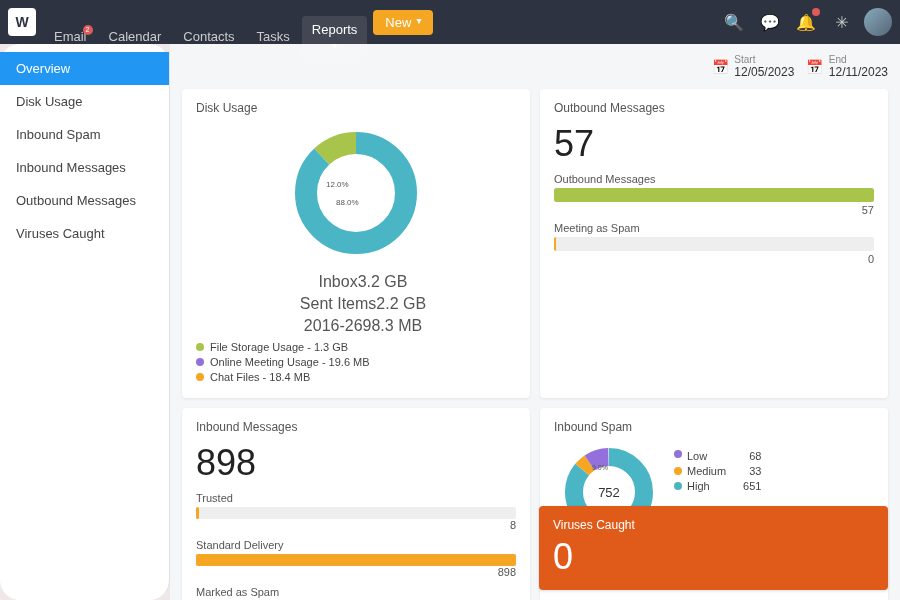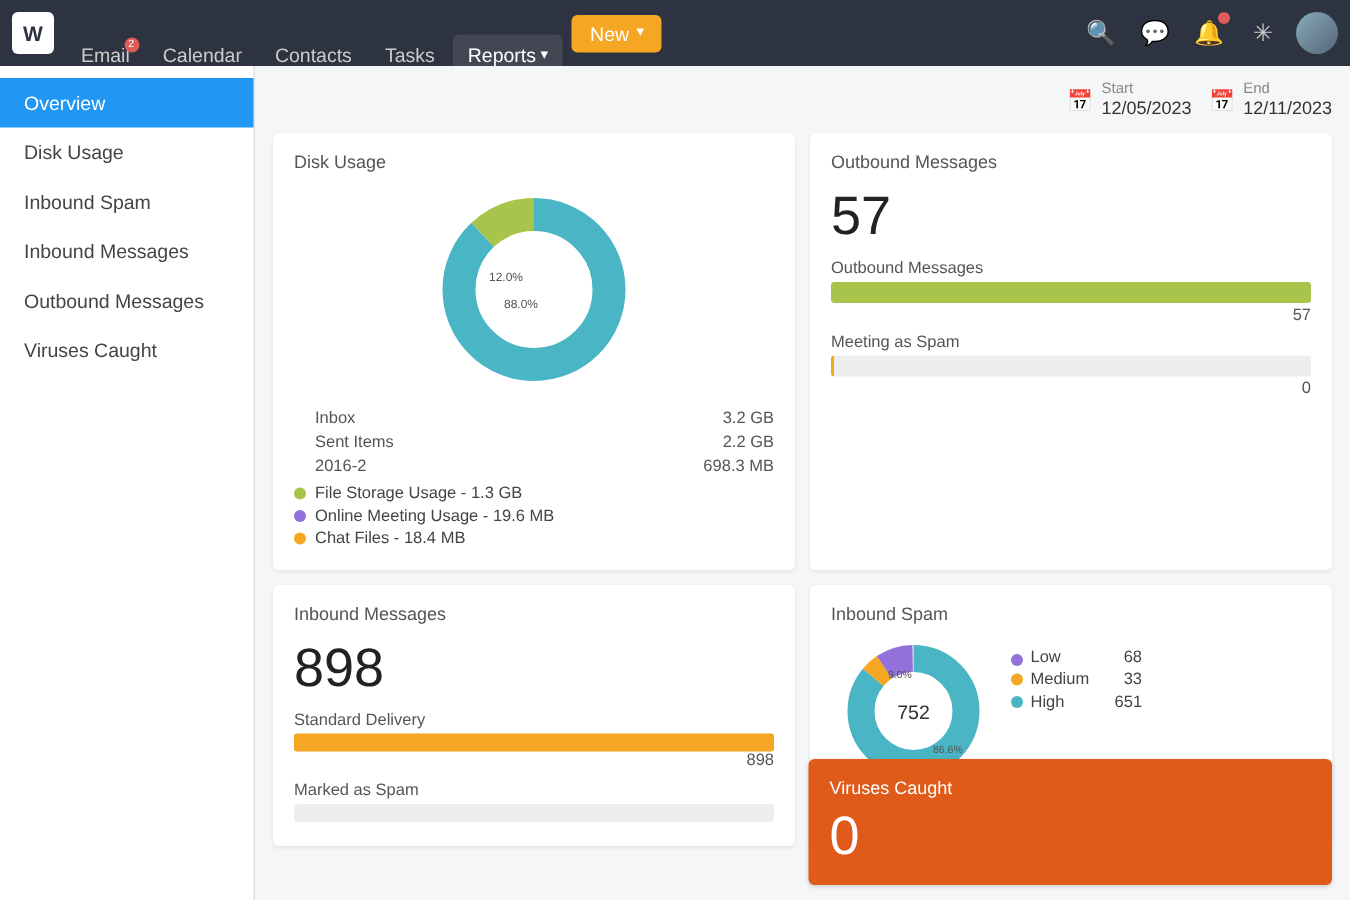--- a/index.html
+++ b/index.html
@@ -65,21 +65,21 @@
     }
     .nav-item {
       color: #ccc;
       font-size: 13px;
       padding: 6px 10px;
       cursor: pointer;
       border-radius: 4px;
       position: relative;
       margin-top: 28px;
     }
-    .nav-item.reports { color: white; display: flex; align-items: center; gap: 3px; }
+    .nav-item.reports { color: white; display: flex; align-items: center; gap: 3px; flex-direction: column; }
     .badge {
       position: absolute;
       top: 2px;
       right: 4px;
       background: #e05a5a;
       color: white;
       border-radius: 50%;
       width: 10px;
       height: 10px;
       font-size: 7px;
@@ -133,20 +133,21 @@
       height: calc(600px - 44px);
     }
 
     
     .sidebar {
       width: 170px;
       background: white;
       padding: 8px 0;
       border-right: 1px solid #e0e0e0;
       flex-shrink: 0;
+      border-radius: 20px;
     }
     .sidebar-item {
       padding: 9px 16px;
       font-size: 13px;
       color: #444;
       cursor: pointer;
     }
     .sidebar-item.active {
       background: #2196f3;
       color: white;
@@ -226,22 +227,22 @@
       margin-bottom: 3px;
     }
     .legend-dot {
       width: 8px;
       height: 8px;
       border-radius: 50%;
       flex-shrink: 0;
     }
     .legend-row {
       display: flex;
-      justify-content: space-between;
-      font-size: 11px;
+      justify-content: center;
+      font-size: 16px;
       color: #555;
       padding: 2px 0 2px 14px;
     }
     .legend-section {
       margin-top: 8px;
     }
 
     
     .outbound-panel {
       grid-row: 1;
@@ -498,20 +499,27 @@
           </div>
           <div class="bar-count">0</div>
         </div>
       </div>
 
       <div class="panel inbound-panel" style="padding-bottom:8px;">
         <div class="panel-title">Inbound Messages</div>
         <div class="big-number">898</div>
         <div class="inbound-bars">
           <div class="inbound-bar-section">
+            <div class="inbound-bar-label">Trusted</div>
+            <div class="inbound-bar-track">
+              <div class="inbound-bar-fill" style="width:1%;background:#f5a623;"></div>
+            </div>
+            <div class="inbound-bar-count">8</div>
+          </div>
+          <div class="inbound-bar-section">
             <div class="inbound-bar-label">Standard Delivery</div>
             <div class="inbound-bar-track">
               <div class="inbound-bar-fill" style="width:100%;background:#f5a623;"></div>
             </div>
             <div class="inbound-bar-count">898</div>
           </div>
           <div class="inbound-bar-section">
             <div class="inbound-bar-label">Marked as Spam</div>
             <div class="inbound-bar-track">
               <div class="inbound-bar-fill" style="width:0%;background:#f5a623;"></div>
@@ -533,21 +541,21 @@
               <circle cx="55" cy="50" r="35" fill="none" stroke="#9370db" stroke-width="18" stroke-dasharray="20 220" stroke-dashoffset="-199" transform="rotate(-90 55 50)"></circle>
 
               <circle cx="55" cy="50" r="24" fill="white"></circle>
               <text x="55" y="55" text-anchor="middle" font-size="13" font-weight="500" fill="#333">752</text>
               <text x="38" y="28" font-size="7" fill="#555">9.0%</text>
               <text x="68" y="78" font-size="7" fill="#555">86.6%</text>
             </svg>
           </div>
           <div style="padding-top:8px;">
             <div class="legend-item" style="justify-content:space-between;gap:20px;">
-              <div style="display:flex;align-items:flex-end;gap:5px;">
+              <div style="display:flex;align-items:flex-start;gap:5px;">
                 <div class="legend-dot" style="background:#9370db;"></div>
                 <span>Low</span>
               </div>
               <span>68</span>
             </div>
             <div class="legend-item" style="justify-content:space-between;gap:23px;">
               <div style="display:flex;align-items:center;gap:5px;">
                 <div class="legend-dot" style="background:#f5a623;"></div>
                 <span>Medium</span>
               </div>

